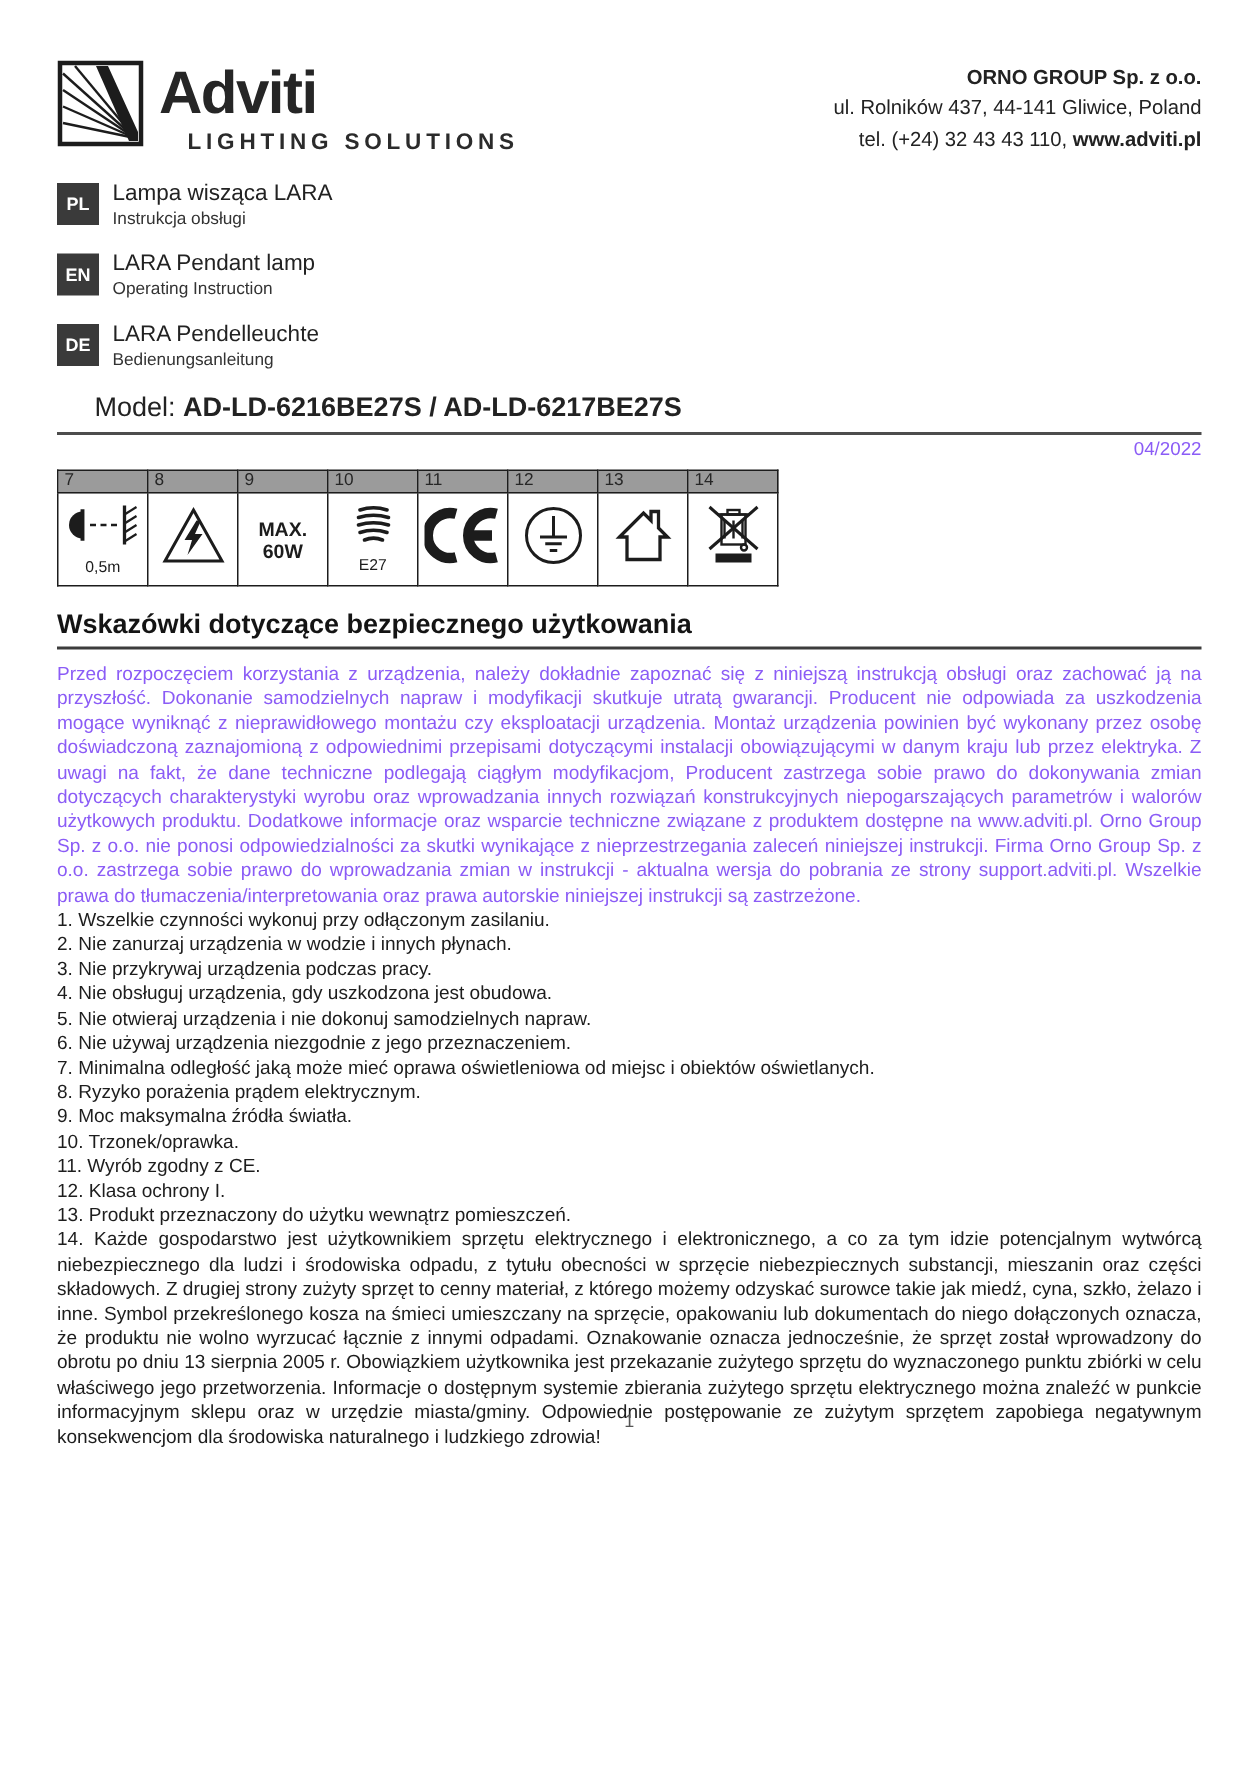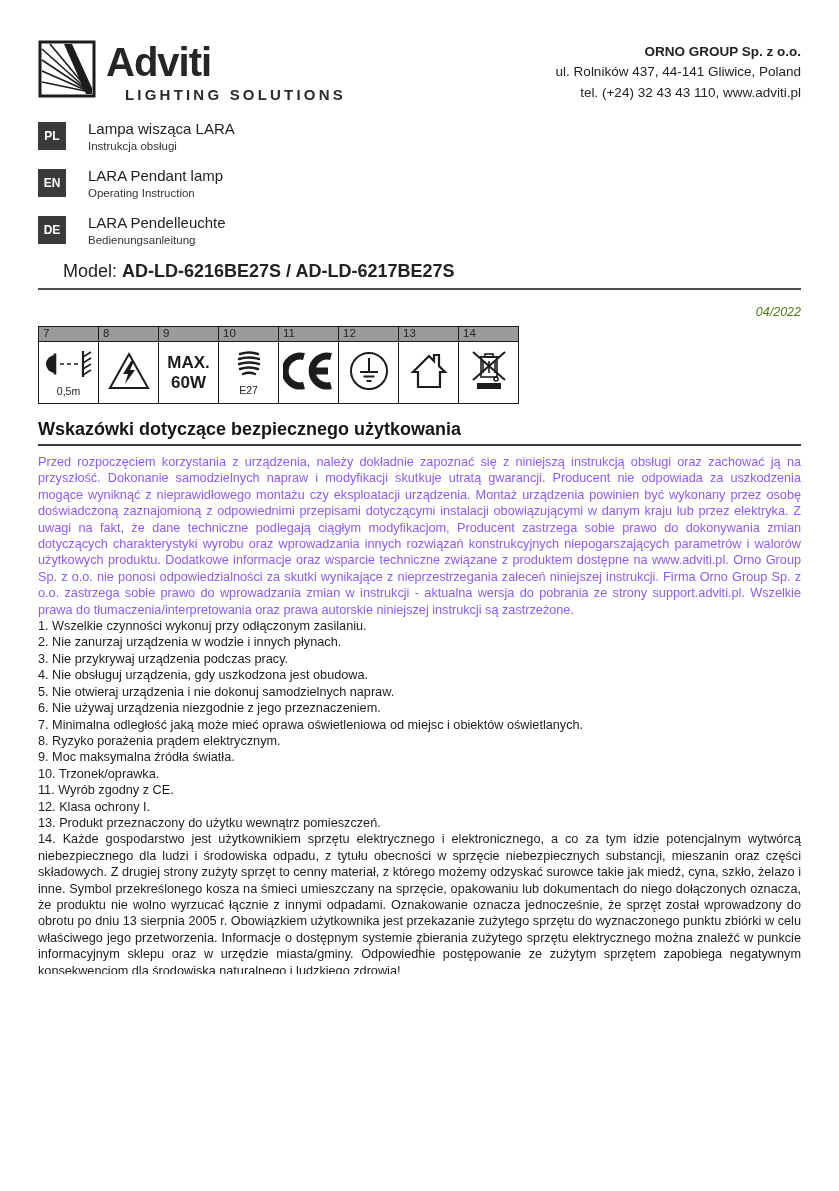--- a/index.html
+++ b/index.html
@@ -13,46 +13,46 @@
 
   
   .hdr { display:flex; justify-content:space-between; align-items:flex-start; margin-top:40px; }
   .brand { display:flex; align-items:flex-start; gap:10px; }
   .brand-mark { width:58px; height:58px; }
   .wordmark { margin-top:2px; }
   .wordmark .name { font-size:40px; font-weight:bold; letter-spacing:-1px; color:#262626; line-height:1; }
   .wordmark .tagline { font-size:15px; font-weight:bold; letter-spacing:3.2px; color:#2b2b2b; margin-top:4px; margin-left:19px; }
   .company { text-align:right; font-size:13.5px; line-height:1.5; color:#222; padding-top:2px; }
   .company .co-name { font-weight:bold; }
-  .company .site { font-weight:normal; }
+  .company .site { font-weight:bold; }
 
   
   .langs { margin-top:17px; }
-  .lang-row { display:flex; align-items:flex-start; gap:22px; margin-bottom:15px; }
+  .lang-row { display:flex; align-items:flex-start; gap:9px; margin-bottom:15px; }
   .lang-badge { width:28px; height:28px; background:#3a3a3a; color:#fff; font-weight:bold;
     font-size:12px; display:flex; align-items:center; justify-content:center; flex:0 0 auto; margin-top:2px; }
   .lang-title { font-size:15px; color:#222; line-height:1.2; }
   .lang-sub { font-size:11.5px; color:#333; margin-top:2px; }
 
   
   .model-line { margin-top:12px; margin-left:25px; font-size:18px; color:#222; }
   .model-line .model-value { font-weight:bold; }
   .rule-model { border:none; border-top:2px solid #4d4d4d; margin-top:6px; }
-  .date-line { text-align:right; font-size:12.5px; color:#4d7c0f; margin-top:15px;font-style:italic; }
+  .date-line { text-align:right; font-size:12.5px; color:#8b5cf6; margin-top:2px; }
 
   
   table.symbols { border-collapse:collapse; margin-top:7px; }
   table.symbols th, table.symbols td { border:1.5px solid #1c1c1c; }
   table.symbols th {
     width:60px; height:15px; background:#9b9b9b; color:#262626; font-size:11.5px;
     font-weight:normal; text-align:left; padding:0 0 0 4px; line-height:1;
   }
   table.symbols td { height:62px; text-align:center; vertical-align:middle; background:#fff; }
   .cell-label { font-size:10.5px; color:#1c1c1c; line-height:1; margin-top:1px; }
-  .max-watt { font-size:17px; font-weight:bold; color:#1c1c1c; font-stretch:condensed; }
+  .max-watt { font-size:13px; font-weight:bold; color:#1c1c1c; font-stretch:condensed; }
 
   
   .safety-h {
     margin-top:15px; font-size:18px; font-weight:bold; color:#141414; letter-spacing:0;
   }
   .rule-head { border:none; border-top:2.5px solid #3c3c3c; margin-top:4px; }
   .body-text { margin-top:8px; font-size:12.7px; line-height:16.4px; color:#8b5cf6; }
   .just { text-align:justify; }
   .list-item { font-size:12.7px; line-height:16.4px; color:#1d1d1d; }
 

